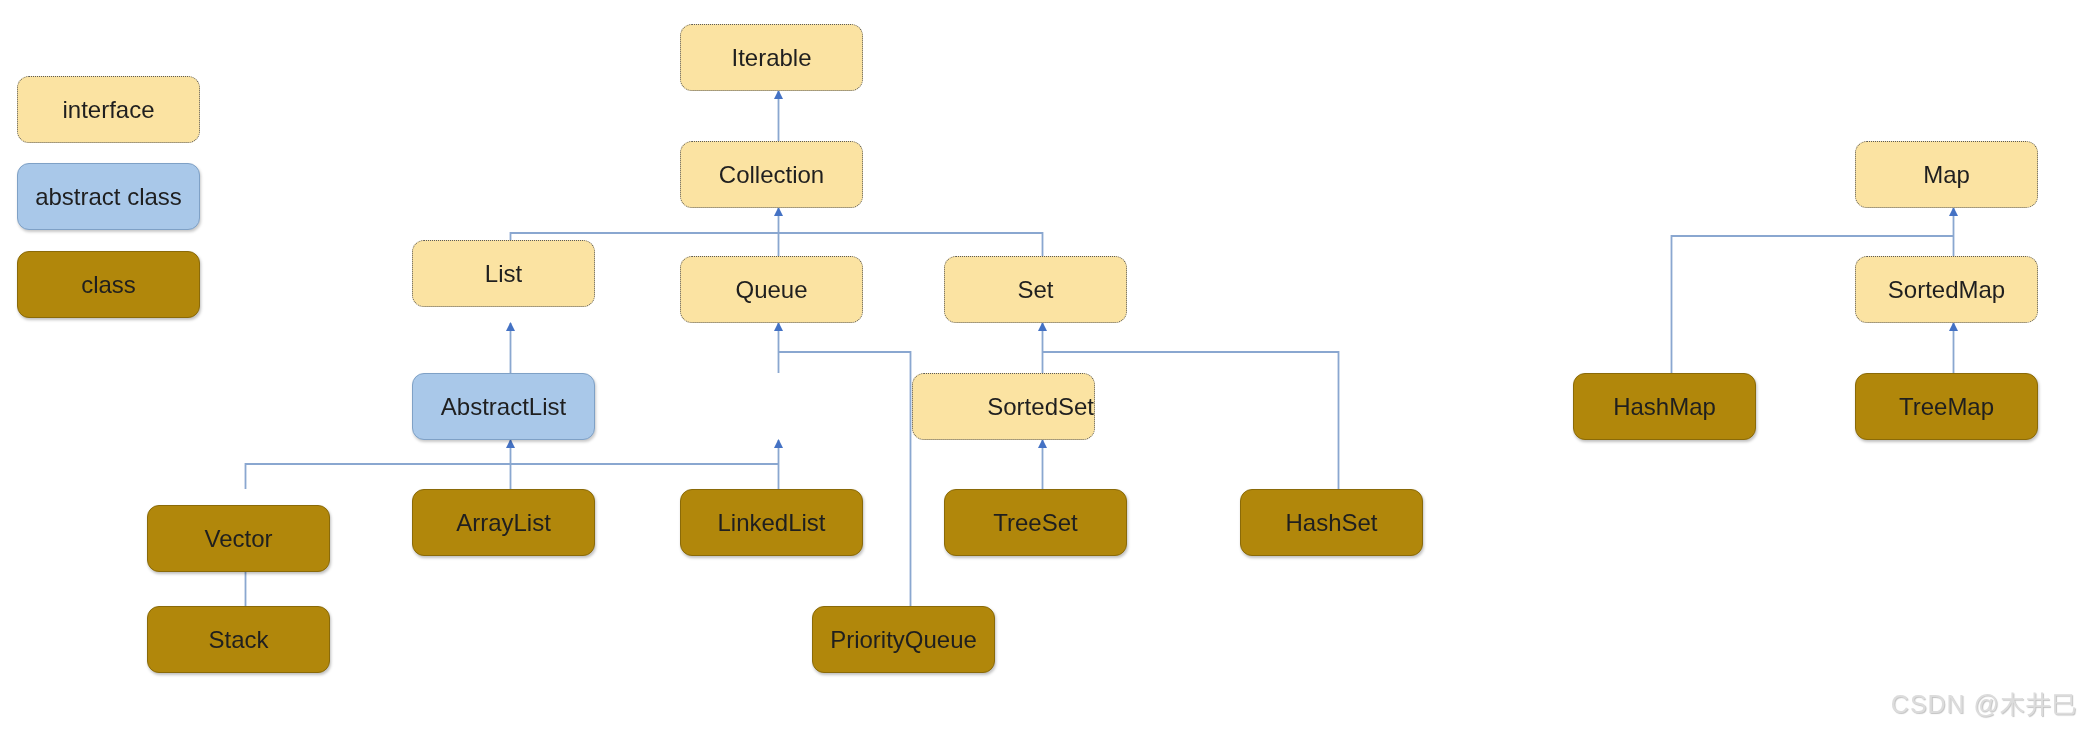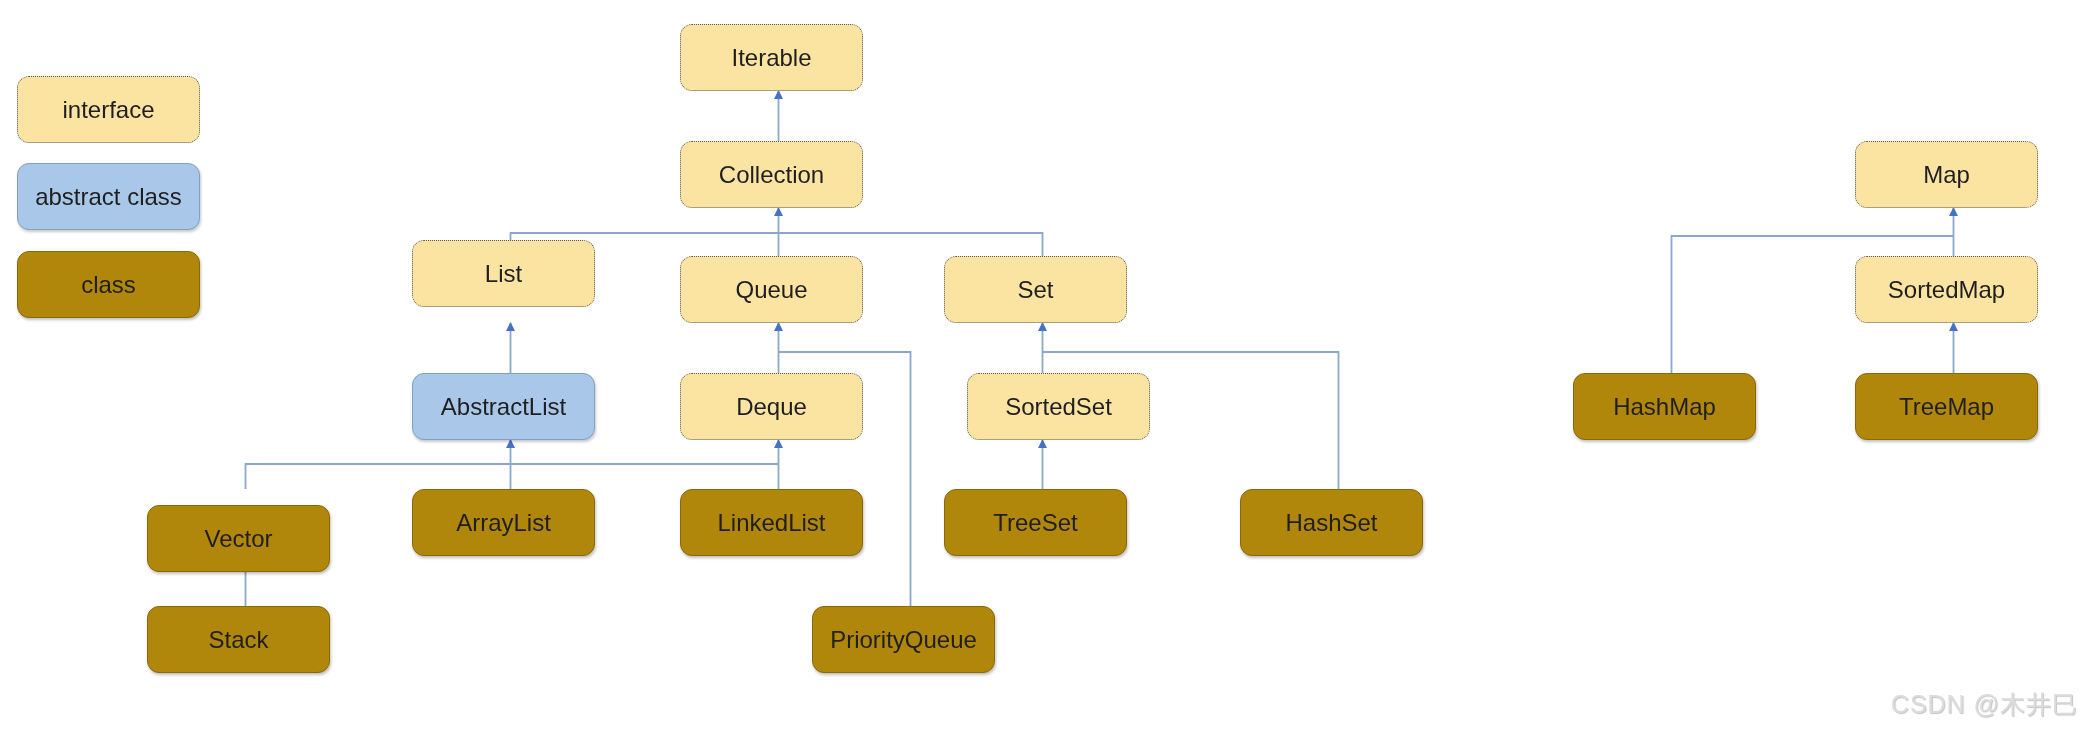--- a/index.html
+++ b/index.html
@@ -108,24 +108,21 @@
     </div>
     <div class="node interface" style="left: 680px; top: 256px;">
       <span>Queue</span>
     </div>
     <div class="node interface" style="left: 944px; top: 256px;">
       <span>Set</span>
     </div>
     <div class="node abstract" style="left: 412px; top: 373px;">
       <span>AbstractList</span>
     </div>
-    <div class="node interface" style="left: 680px; top: 373px;">
-      <span>Deque</span>
-    </div>
-    <div class="node interface" style="left: 967px; top: 373px;">
+    <div class="node interface" style="left: 912px; top: 373px; justify-content: flex-end;">
       <span>SortedSet</span>
     </div>
     <div class="node class" style="left: 147px; top: 489px; margin-top: 16px;">
       <span>Vector</span>
     </div>
     <div class="node class" style="left: 412px; top: 489px;">
       <span>ArrayList</span>
     </div>
     <div class="node class" style="left: 680px; top: 489px;">
       <span>LinkedList</span>

